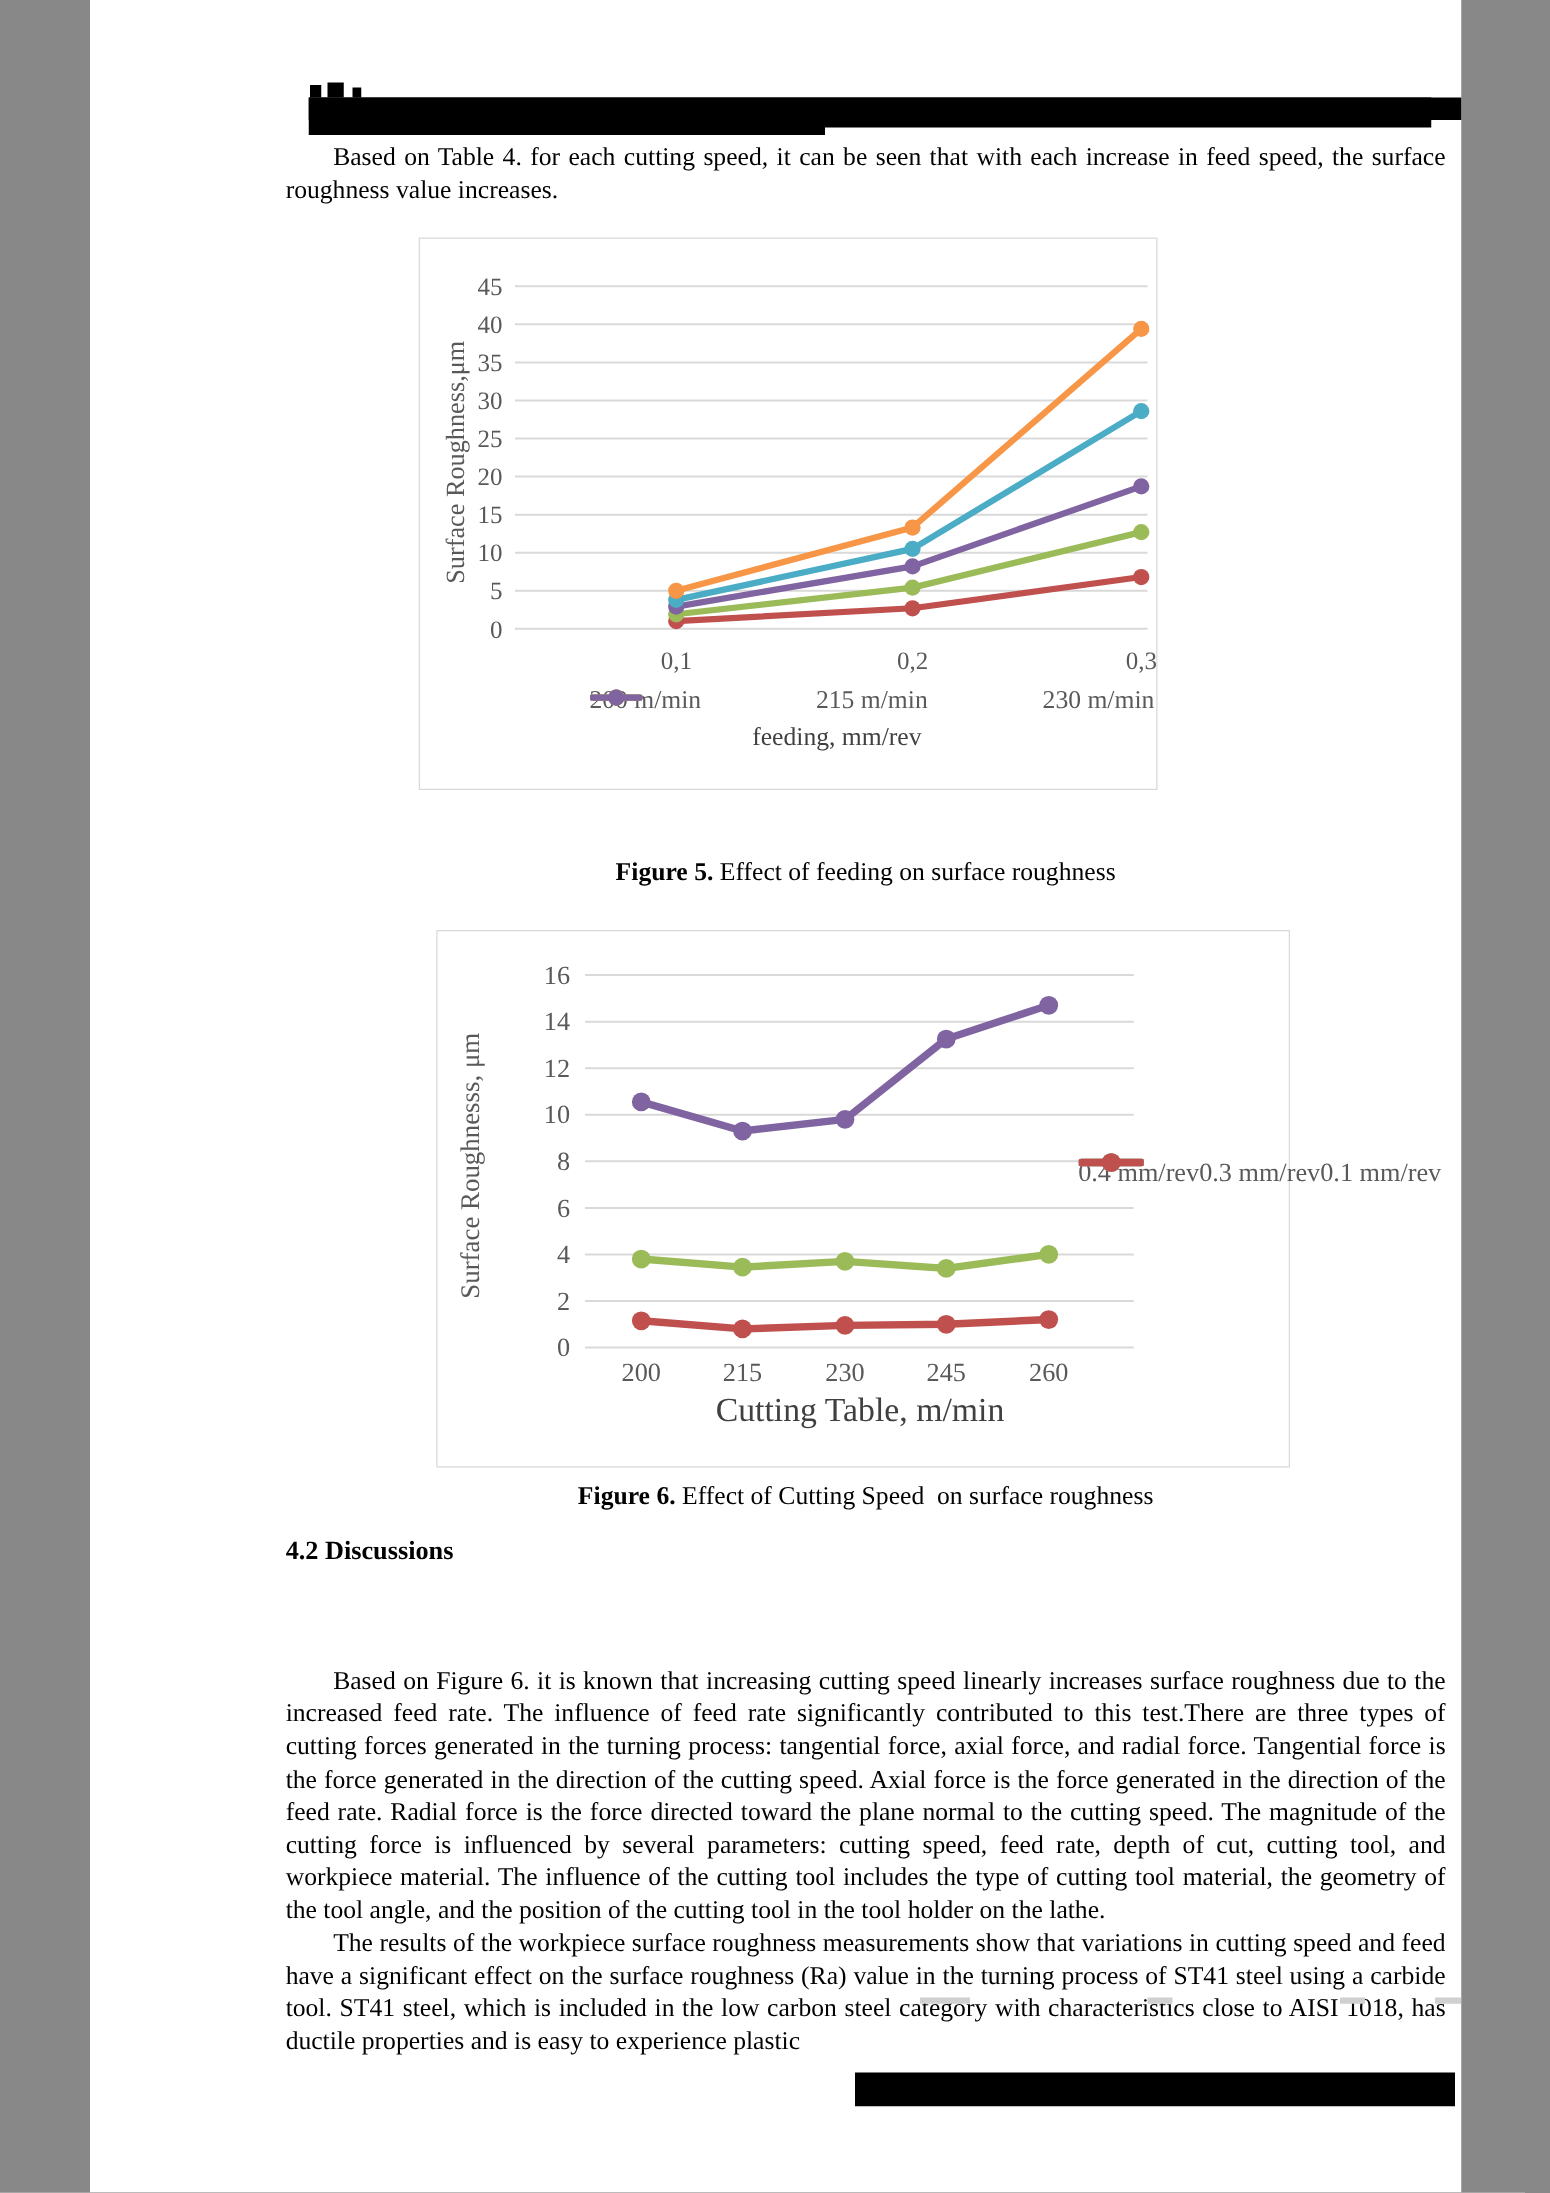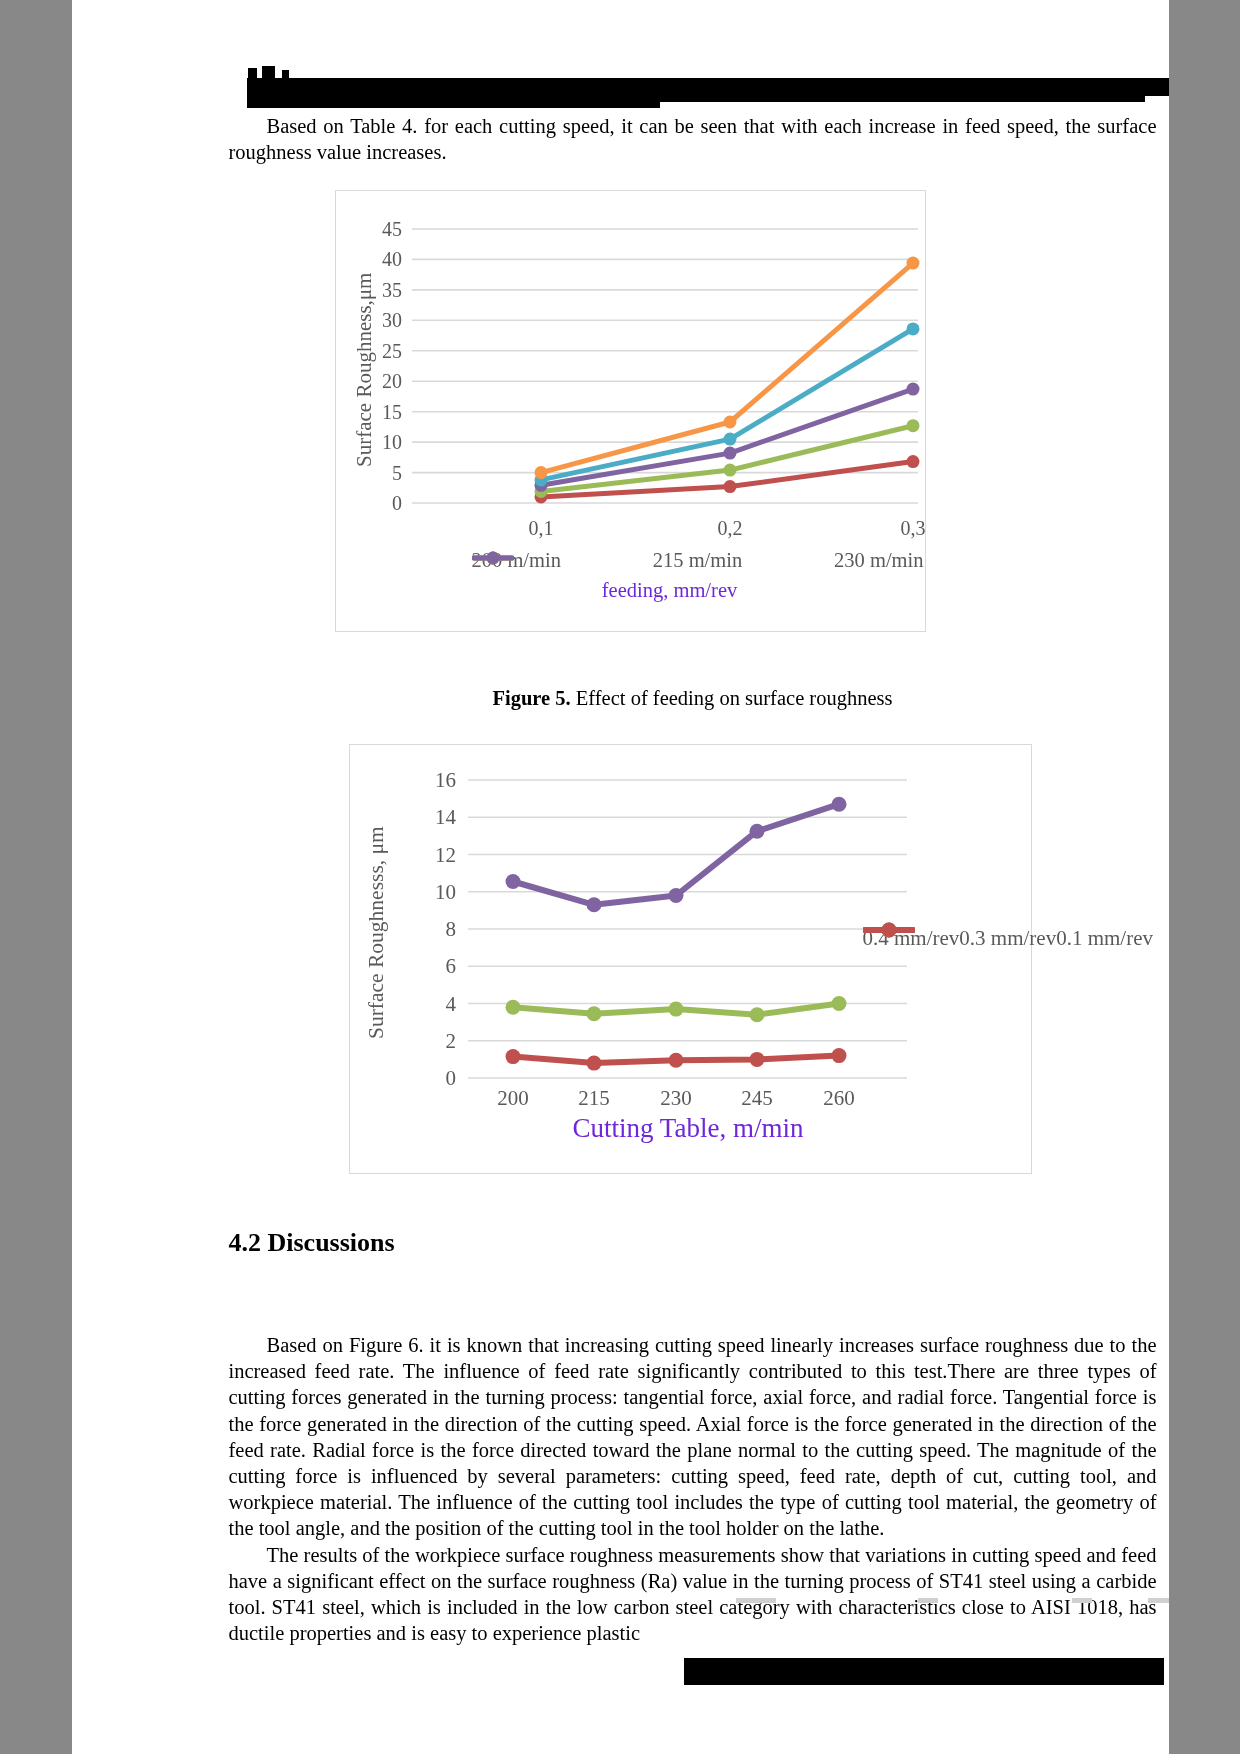--- a/index.html
+++ b/index.html
@@ -5,31 +5,31 @@
   html,body{margin:0;padding:0;background:#888;}
   #page{position:relative;width:1097px;height:1754px;background:#ffffff;margin:0 auto;overflow:hidden;
         font-family:"Liberation Serif",serif;color:#000;}
   .redact{position:absolute;background:#000;}
   .bodytext{position:absolute;left:157px;width:928px;text-align:justify;
             font-size:20.5px;line-height:26.2px;}
   .bodytext p{margin:0;text-indent:38px;}
   .caption{position:absolute;left:157px;width:928px;text-align:center;font-size:20.5px;}
   .caption .bold{font-weight:bold;}
   .caption .cap-rest{white-space:pre-wrap;}
-  .heading{position:absolute;left:157px;font-size:26px;font-weight:bold;}
+  .heading{position:absolute;left:157px;font-size:21px;font-weight:bold;}
   .chart{position:absolute;background:#fff;border:1.5px solid #D9D9D9;}
   .chart svg{position:absolute;left:0;top:0;}
   .chart svg text{fill:#595959;font-family:"Liberation Serif",serif;}
   #chart1-svg text{font-size:20px;}
   #chart2-svg text{font-size:21px;}
   .ylab{position:absolute;writing-mode:vertical-rl;transform:rotate(180deg);
         text-align:center;color:#595959;}
   .ylab1{left:16px;top:45px;height:268px;font-size:21px;}
   .ylab2{left:14px;top:40px;height:296px;font-size:21.5px;}
-  .xlab{position:absolute;text-align:center;color:#6d28d9;}
+  .xlab{position:absolute;text-align:center;color:#404040;}
   .xlab1{left:88px;width:492px;top:388px;font-size:20.5px;}
   .xlab2{left:120px;width:437px;top:368px;font-size:27px;}
   .legend-row{position:absolute;left:136px;top:358px;width:452px;display:flex;
               justify-content:space-between;align-items:center;}
   .legend-col{position:absolute;left:513px;top:176px;display:flex;flex-direction:row;}
   .legend-col .legend-item{height:34px;}
   .legend-item{display:flex;align-items:center;gap:3px;}
   .legend-label{color:#595959;font-size:20.5px;white-space:nowrap;}
   .legend-col .legend-label{font-size:21px;}
   .mark{position:absolute;height:5px;background:#d0d0d0;}
@@ -191,20 +191,23 @@
         <div class="legend-item">
           <svg width="52" height="18">
             <line x1="2" y1="9" x2="50" y2="9" stroke="#C0504D" stroke-width="6" stroke-linecap="round"></line>
             <circle cx="26" cy="9" r="7.5" fill="#C0504D"></circle>
           </svg>
           <span class="legend-label">0.1 mm/rev</span>
         </div>
       </div>
   </div>
 
+  <div class="caption" style="top:1186px;">
+    <span class="bold">Figure 6.</span><span class="cap-rest"> Effect of Cutting Speed  on surface roughness</span>
+  </div>
 
   <div class="heading" style="top:1228px;">4.2 Discussions</div>
   <div class="bodytext" style="top:1292px;margin-top:40px;">
     <p>Based on Figure 6. it is known that increasing cutting speed linearly increases surface roughness due to the increased feed rate. The influence of feed rate significantly contributed to this test.There are three types of cutting forces generated in the turning process: tangential force, axial force, and radial force. Tangential force is the force generated in the direction of the cutting speed. Axial force is the force generated in the direction of the feed rate. Radial force is the force directed toward the plane normal to the cutting speed. The magnitude of the cutting force is influenced by several parameters: cutting speed, feed rate, depth of cut, cutting tool, and workpiece material. The influence of the cutting tool includes the type of cutting tool material, the geometry of the tool angle, and the position of the cutting tool in the tool holder on the lathe.</p>
     <p>The results of the workpiece surface roughness measurements show that variations in cutting speed and feed have a significant effect on the surface roughness (Ra) value in the turning process of ST41 steel using a carbide tool. ST41 steel, which is included in the low carbon steel category with characteristics close to AISI 1018, has ductile properties and is easy to experience plastic</p>
   </div>
 
   <div class="mark" style="left:664px;top:1598px;width:40px;"></div>
   <div class="mark" style="left:846px;top:1598px;width:20px;"></div>
   <div class="mark" style="left:1000px;top:1598px;width:20px;"></div>

